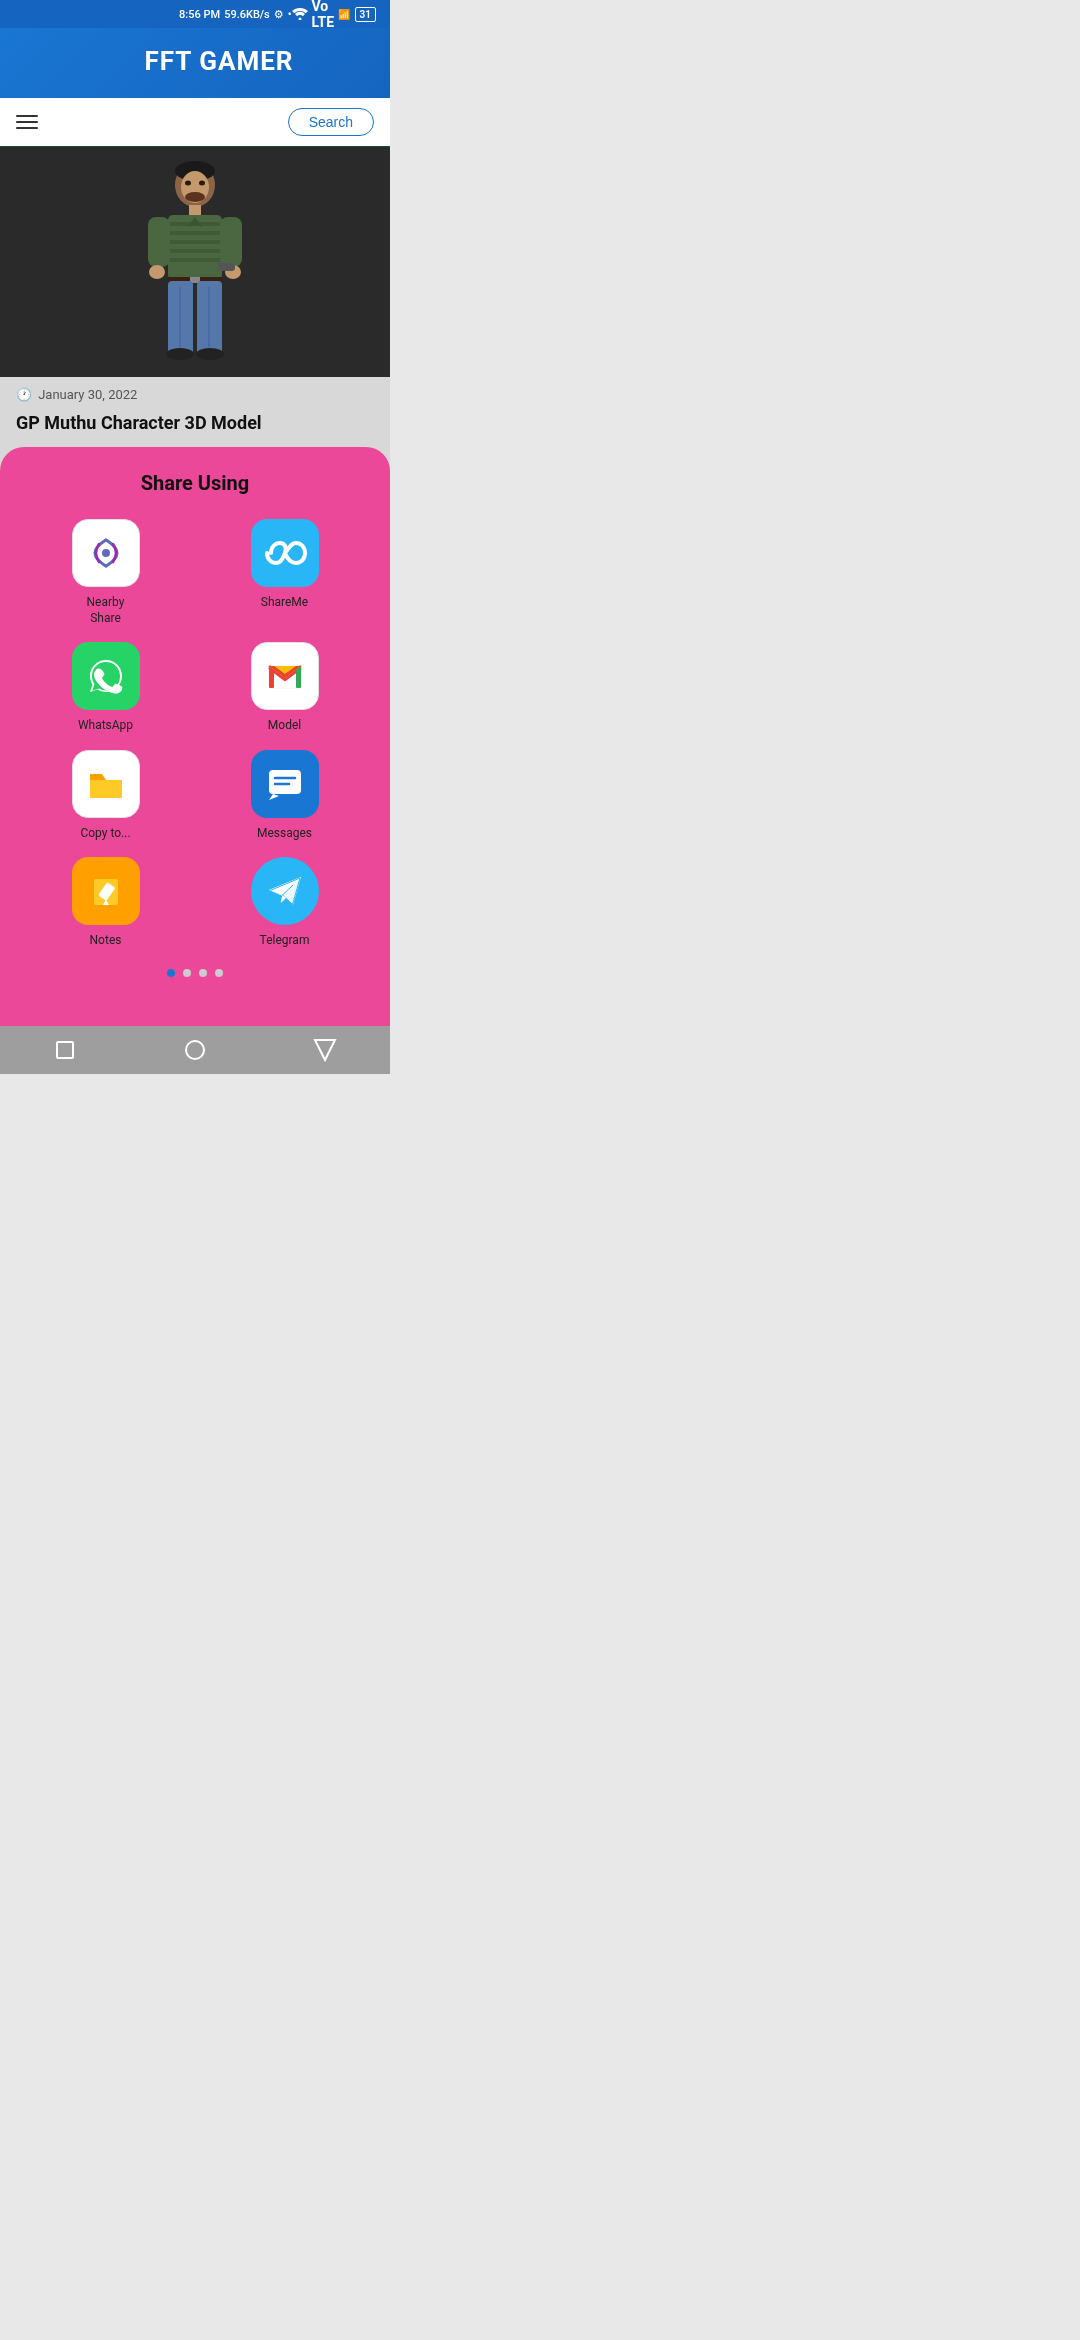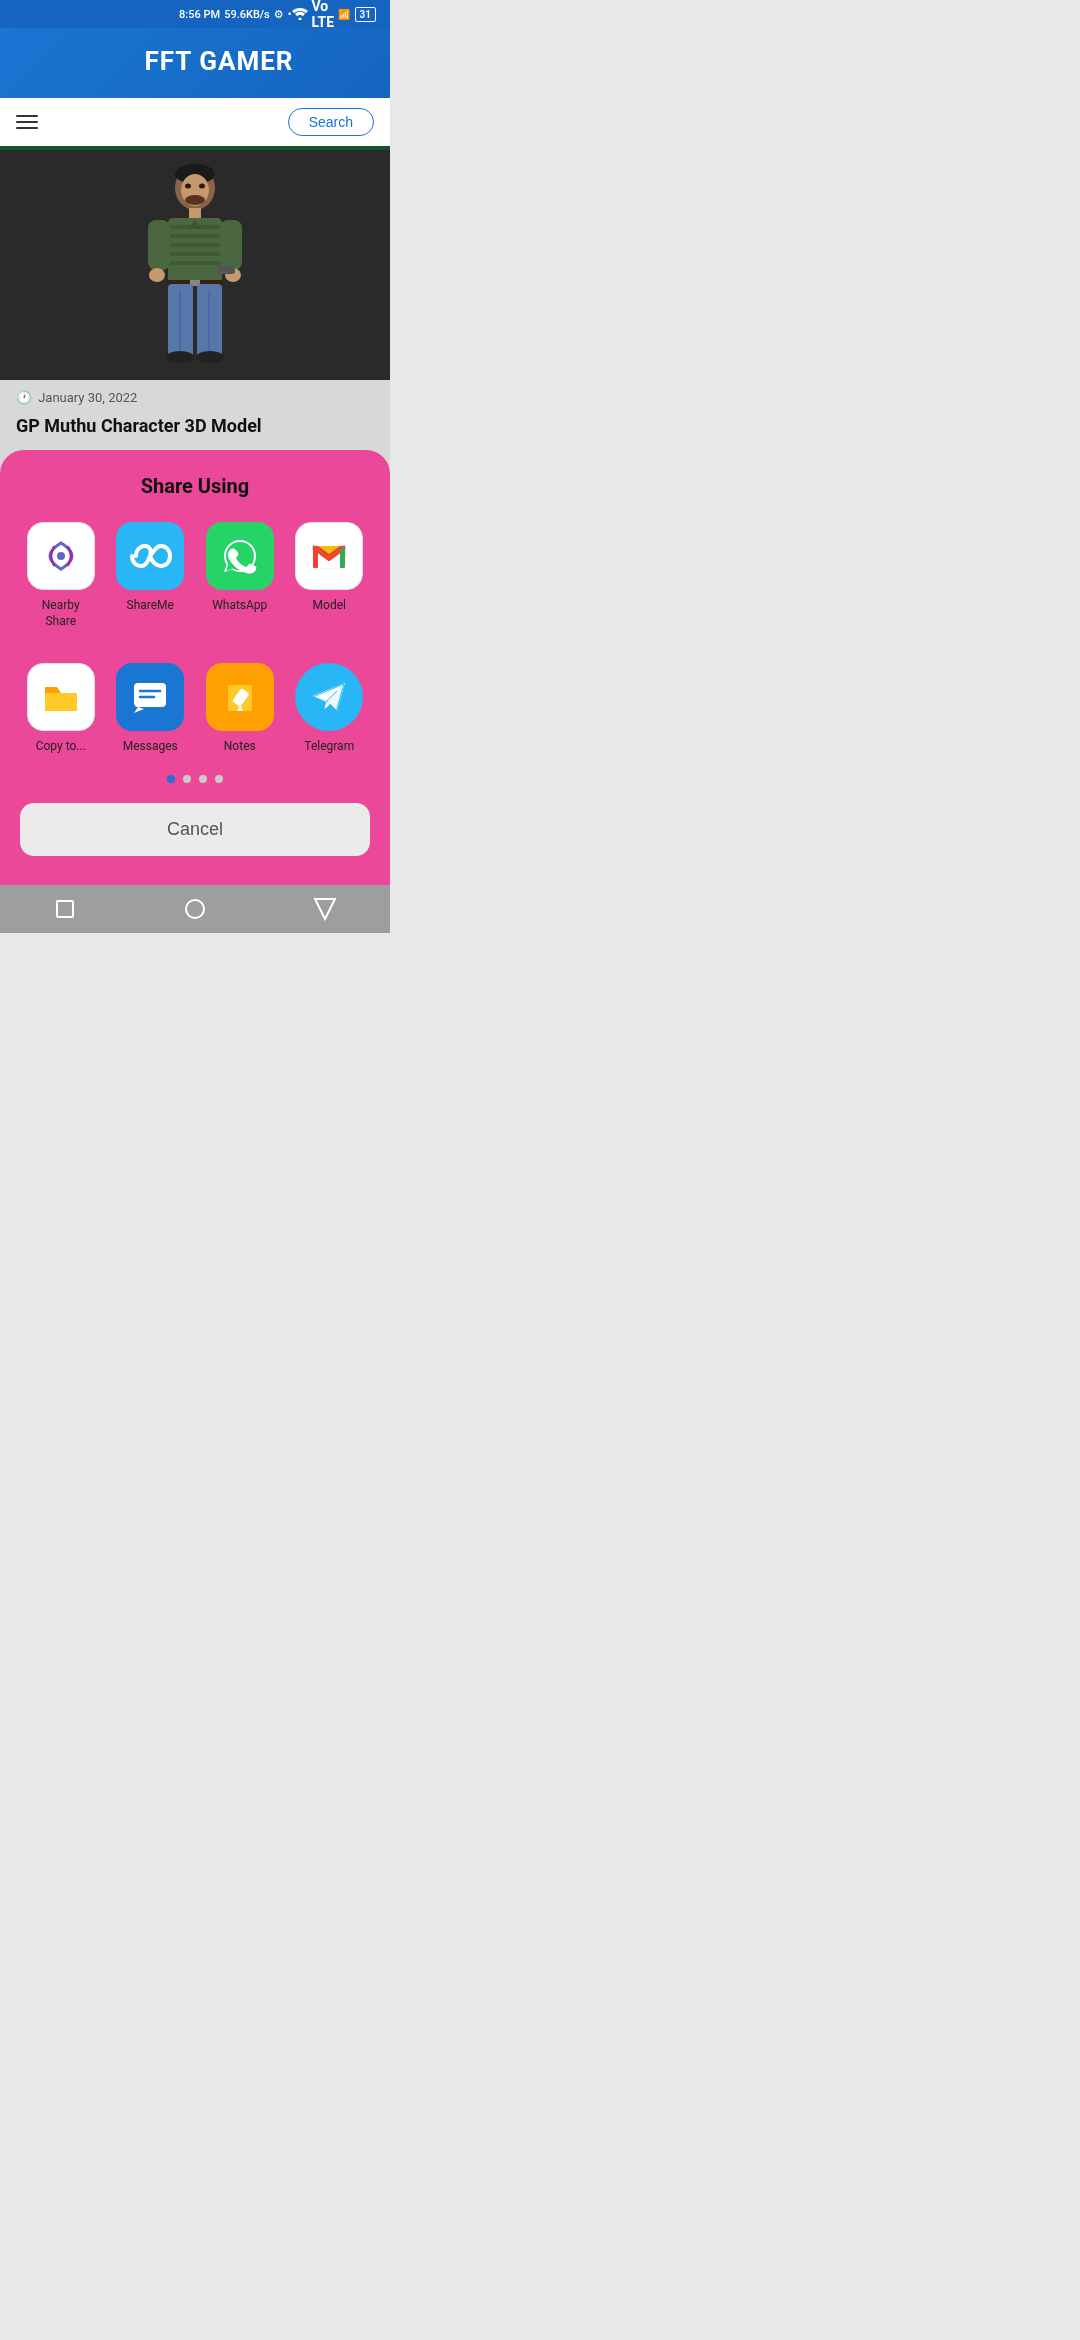--- a/index.html
+++ b/index.html
@@ -42,21 +42,21 @@
       padding-left: 48px;
     }
 
     
     .nav-bar {
       background: white;
       display: flex;
       align-items: center;
       justify-content: space-between;
       padding: 10px 16px;
-      border-bottom: 4px solid #14532d;
+      border-bottom: 1px solid #14532d;
     }
     .hamburger {
       display: flex;
       flex-direction: column;
       gap: 4px;
       cursor: pointer;
     }
     .hamburger span {
       display: block;
       width: 22px;
@@ -118,22 +118,22 @@
     }
     .share-title {
       text-align: center;
       font-size: 20px;
       font-weight: 700;
       color: #111;
       margin-bottom: 24px;
     }
     .share-grid {
       display: grid;
-      grid-template-columns: repeat(4, 1fr);
-      gap: 34px 8px;
+      grid-template-columns: repeat(2, 1fr);
+      gap: 16px 8px;
       margin-bottom: 20px;
     }
     .share-item {
       display: flex;
       flex-direction: column;
       align-items: center;
       gap: 8px;
       cursor: pointer;
     }
     .share-icon {
@@ -443,21 +443,20 @@
 
     
     <div class="dots">
       <div class="dot active"></div>
       <div class="dot"></div>
       <div class="dot"></div>
       <div class="dot"></div>
     </div>
 
     
-    <button class="cancel-btn">Cancel</button>
   </div>
 </div>
 
 <div class="bottom-nav">
   <div class="nav-btn">
     <svg width="24" height="24" viewBox="0 0 24 24">
       <rect x="4" y="4" width="16" height="16" rx="1" fill="none" stroke="white" stroke-width="2"></rect>
     </svg>
   </div>
   <div class="nav-btn">

